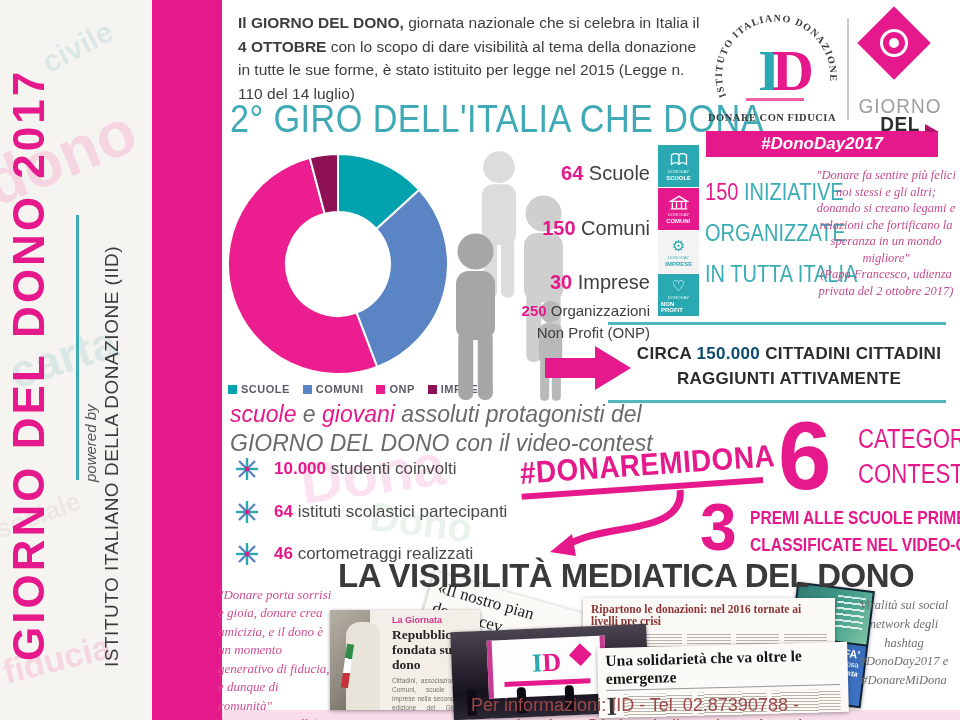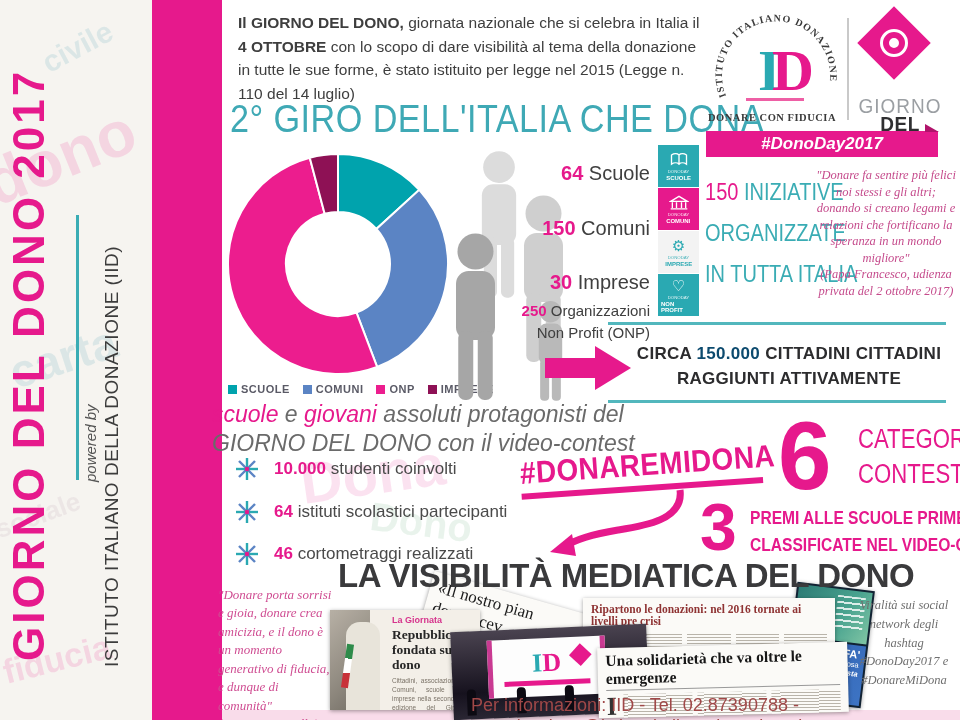--- a/index.html
+++ b/index.html
@@ -71,21 +71,21 @@
 
   
   .teal-rule { position:absolute; left:608px; width:338px; height:3px; background:#52b7bd; }
   #rule1 { top:322px; } #rule2 { top:400px; }
   #arrow-body { position:absolute; left:545px; top:358px; width:50px; height:20px; background:#e6198c; }
   #arrow-head { position:absolute; left:595px; top:346px; width:0; height:0; border-top:22px solid transparent; border-bottom:22px solid transparent; border-left:36px solid #e6198c; }
   #reach { position:absolute; left:636px; top:342px; width:306px; text-align:center; font-size:17px; font-weight:bold; color:#2c2c2e; letter-spacing:.3px; line-height:1.45; }
   #reach b { color:#0c4a6e; }
 
   
-  #contest-intro { position:absolute; left:212px; top:400px; font-size:23px; font-style:italic; color:#6a6a6a; line-height:29px; white-space:nowrap; }
+  #contest-intro { position:absolute; left:230px; top:400px; font-size:23px; font-style:italic; color:#6a6a6a; line-height:29px; white-space:nowrap; }
   #contest-intro i { color:#e6198c; font-style:italic; }
   .bullet { position:absolute; left:234px; display:flex; align-items:center; gap:14px; font-size:17px; color:#4a4a4a; white-space:nowrap; }
   .bullet b { color:#e6198c; }
   #bullet-0 { top:456px; } #bullet-1 { top:499px; } #bullet-2 { top:541px; }
   .decorword { position:absolute; font-weight:bold; opacity:.12; }
   #dw0 { left:300px; top:440px; font-size:58px; color:#e6198c; transform:rotate(-8deg); }
   #dw1 { left:370px; top:500px; font-size:40px; color:#53a66a; transform:rotate(7deg); }
 
   
   #hashtag-block { position:absolute; left:520px; top:446px; transform:rotate(-4deg); }

